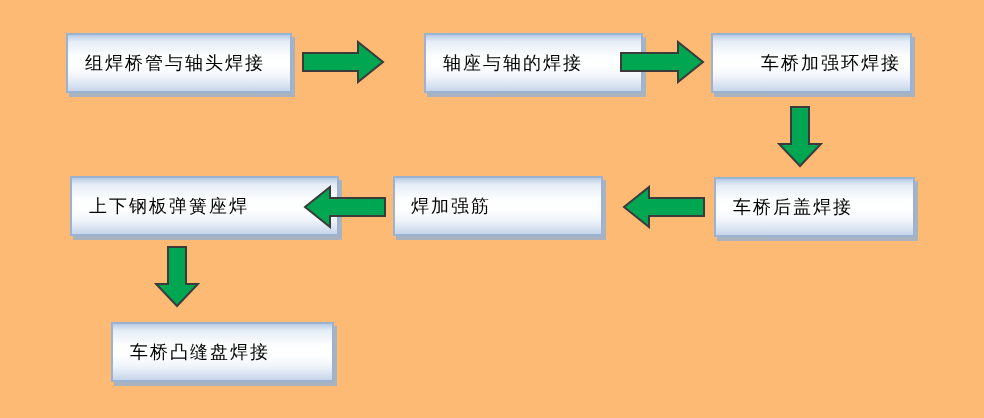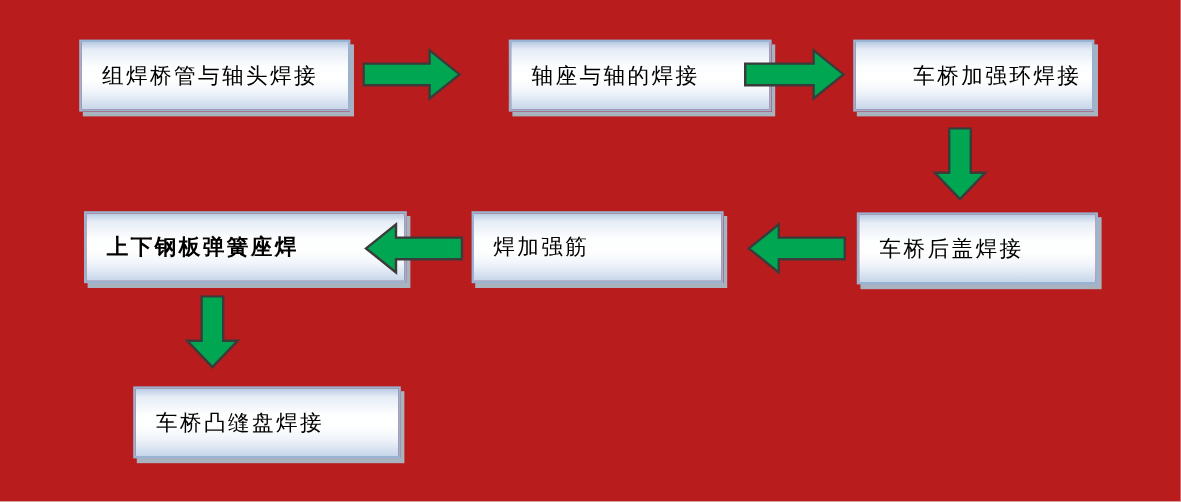--- a/index.html
+++ b/index.html
@@ -5,21 +5,21 @@
   html, body {
     margin: 0;
     padding: 0;
     background: #ffffff;
     font-family: "Liberation Sans", "DejaVu Sans", sans-serif;
   }
   .canvas {
     position: relative;
     width: 984px;
     height: 418px;
-    background: #b91c1c;
+    background: #fdba74;
     overflow: hidden;
     text-align: center;
   }
   .flow-box {
     position: absolute;
     box-sizing: border-box;
     height: 60px;
     border: 2px solid #9bb3d2;
     background: linear-gradient(180deg,
       #b9cce3 0%, #e6edf6 12%, #fdfeff 38%, #ffffff 55%,
@@ -42,21 +42,21 @@
     stroke: #3b3b3b;
     stroke-width: 2;
     stroke-linejoin: miter;
   }
   
   #box1 { left: 66px;  top: 33px;  width: 226px; }
   #box2 { left: 384px; top: 33px;  width: 219px; margin-left: 40px; }
   #box3 { left: 711px; top: 33px;  width: 201px; padding-left: 48px; }
   #box4 { left: 714px; top: 177px; width: 201px; }
   #box5 { left: 393px; top: 176px; width: 210px; padding-left: 16px; }
-  #box6 { left: 70px;  top: 176px; width: 269px; font-weight: bold; }
+  #box6 { left: 70px;  top: 176px; width: 269px; }
   #box7 { left: 67px;  top: 322px; width: 223px; margin-left: 44px; }
   
   #arrow-1-2 { left: 302px; top: 40px; }
   #arrow-2-3 { left: 620px; top: 40px; }
   #arrow-3-4 { left: 777px; top: 106px; }
   #arrow-4-5 { left: 620px; top: 185px; }
   #arrow-5-6 { left: 302px; top: 185px; }
   #arrow-6-7 { left: 154px; top: 246px; }
 </style>
 </head>

